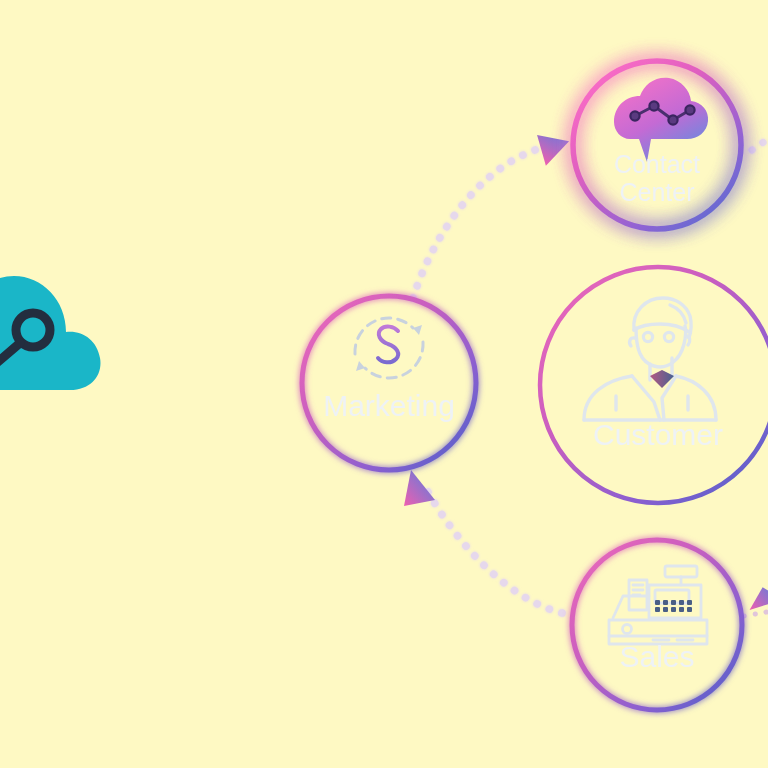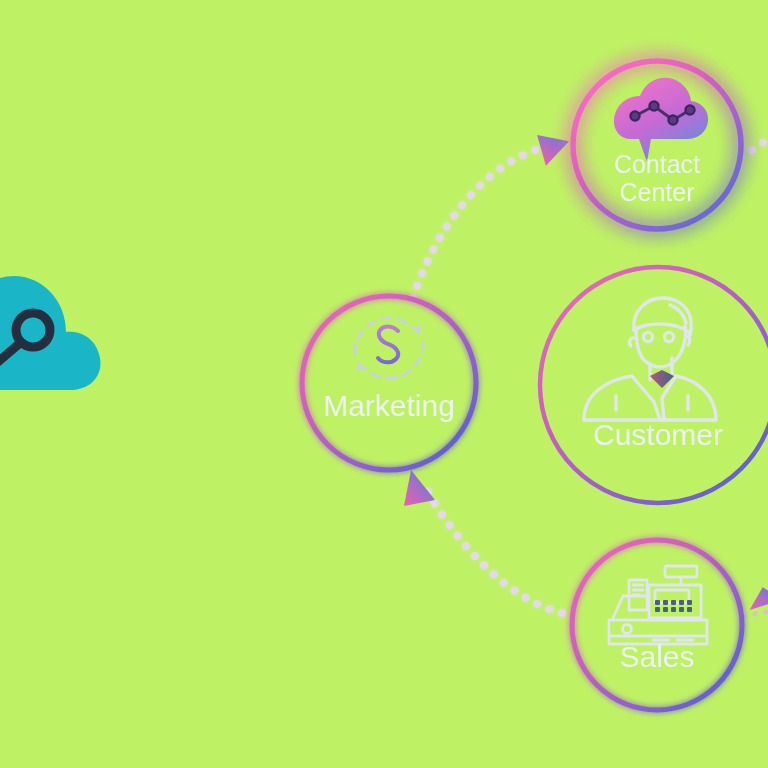--- a/index.html
+++ b/index.html
@@ -4,21 +4,21 @@
 <style>
   html, body {
     margin: 0;
     padding: 0;
     background: #232e3f;
   }
   #stage {
     position: relative;
     width: 768px;
     height: 768px;
-    background: #bef264;
+    background: #fef9c3;
     overflow: hidden;
     font-family: "Liberation Sans", sans-serif;
   }
   #diagram-svg {
     position: absolute;
     left: 0;
     top: 0;
     width: 768px;
     height: 768px;
   }

